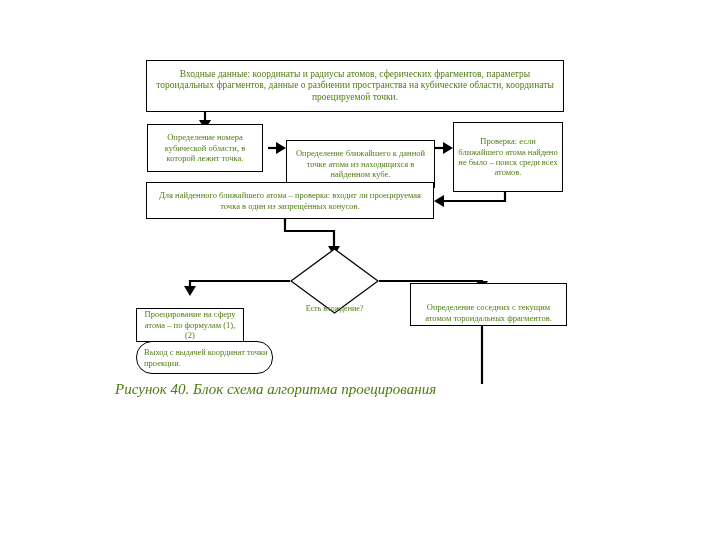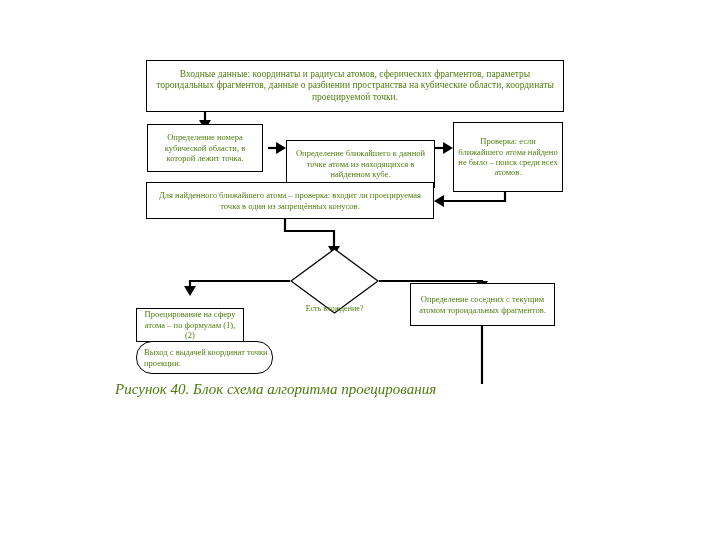--- a/index.html
+++ b/index.html
@@ -146,21 +146,21 @@
   </div>
 
   <div class="node" style="left:136px; top:291px; width:108px; height:34px; font-size:8.5px;margin-top:17px;">
     <span>Проецирование на сферу атома – по формулам (1),(2)</span>
   </div>
 
   <div class="node left-align" style="left:136px; top:341px; width:137px; height:33px; font-size:8.5px;">
     <span>Выход с выдачей координат точки проекции.</span>
   </div>
 
-  <div class="node" style="left:410px; top:283px; width:145px; height:43px; font-size:8.5px;">
+  <div class="node" style="left:410px; top:283px; width:157px; height:43px; font-size:8.5px;align-items:flex-end;">
     <span>Определение соседних с текущим атомом тороидальных фрагментов.</span>
   </div>
 
   <div class="caption" style="left:115px; top:381px; font-size:15px;">
     <span>Рисунок 40. Блок схема алгоритма проецирования</span>
   </div>
 
 </div>
 
 </body></html>

